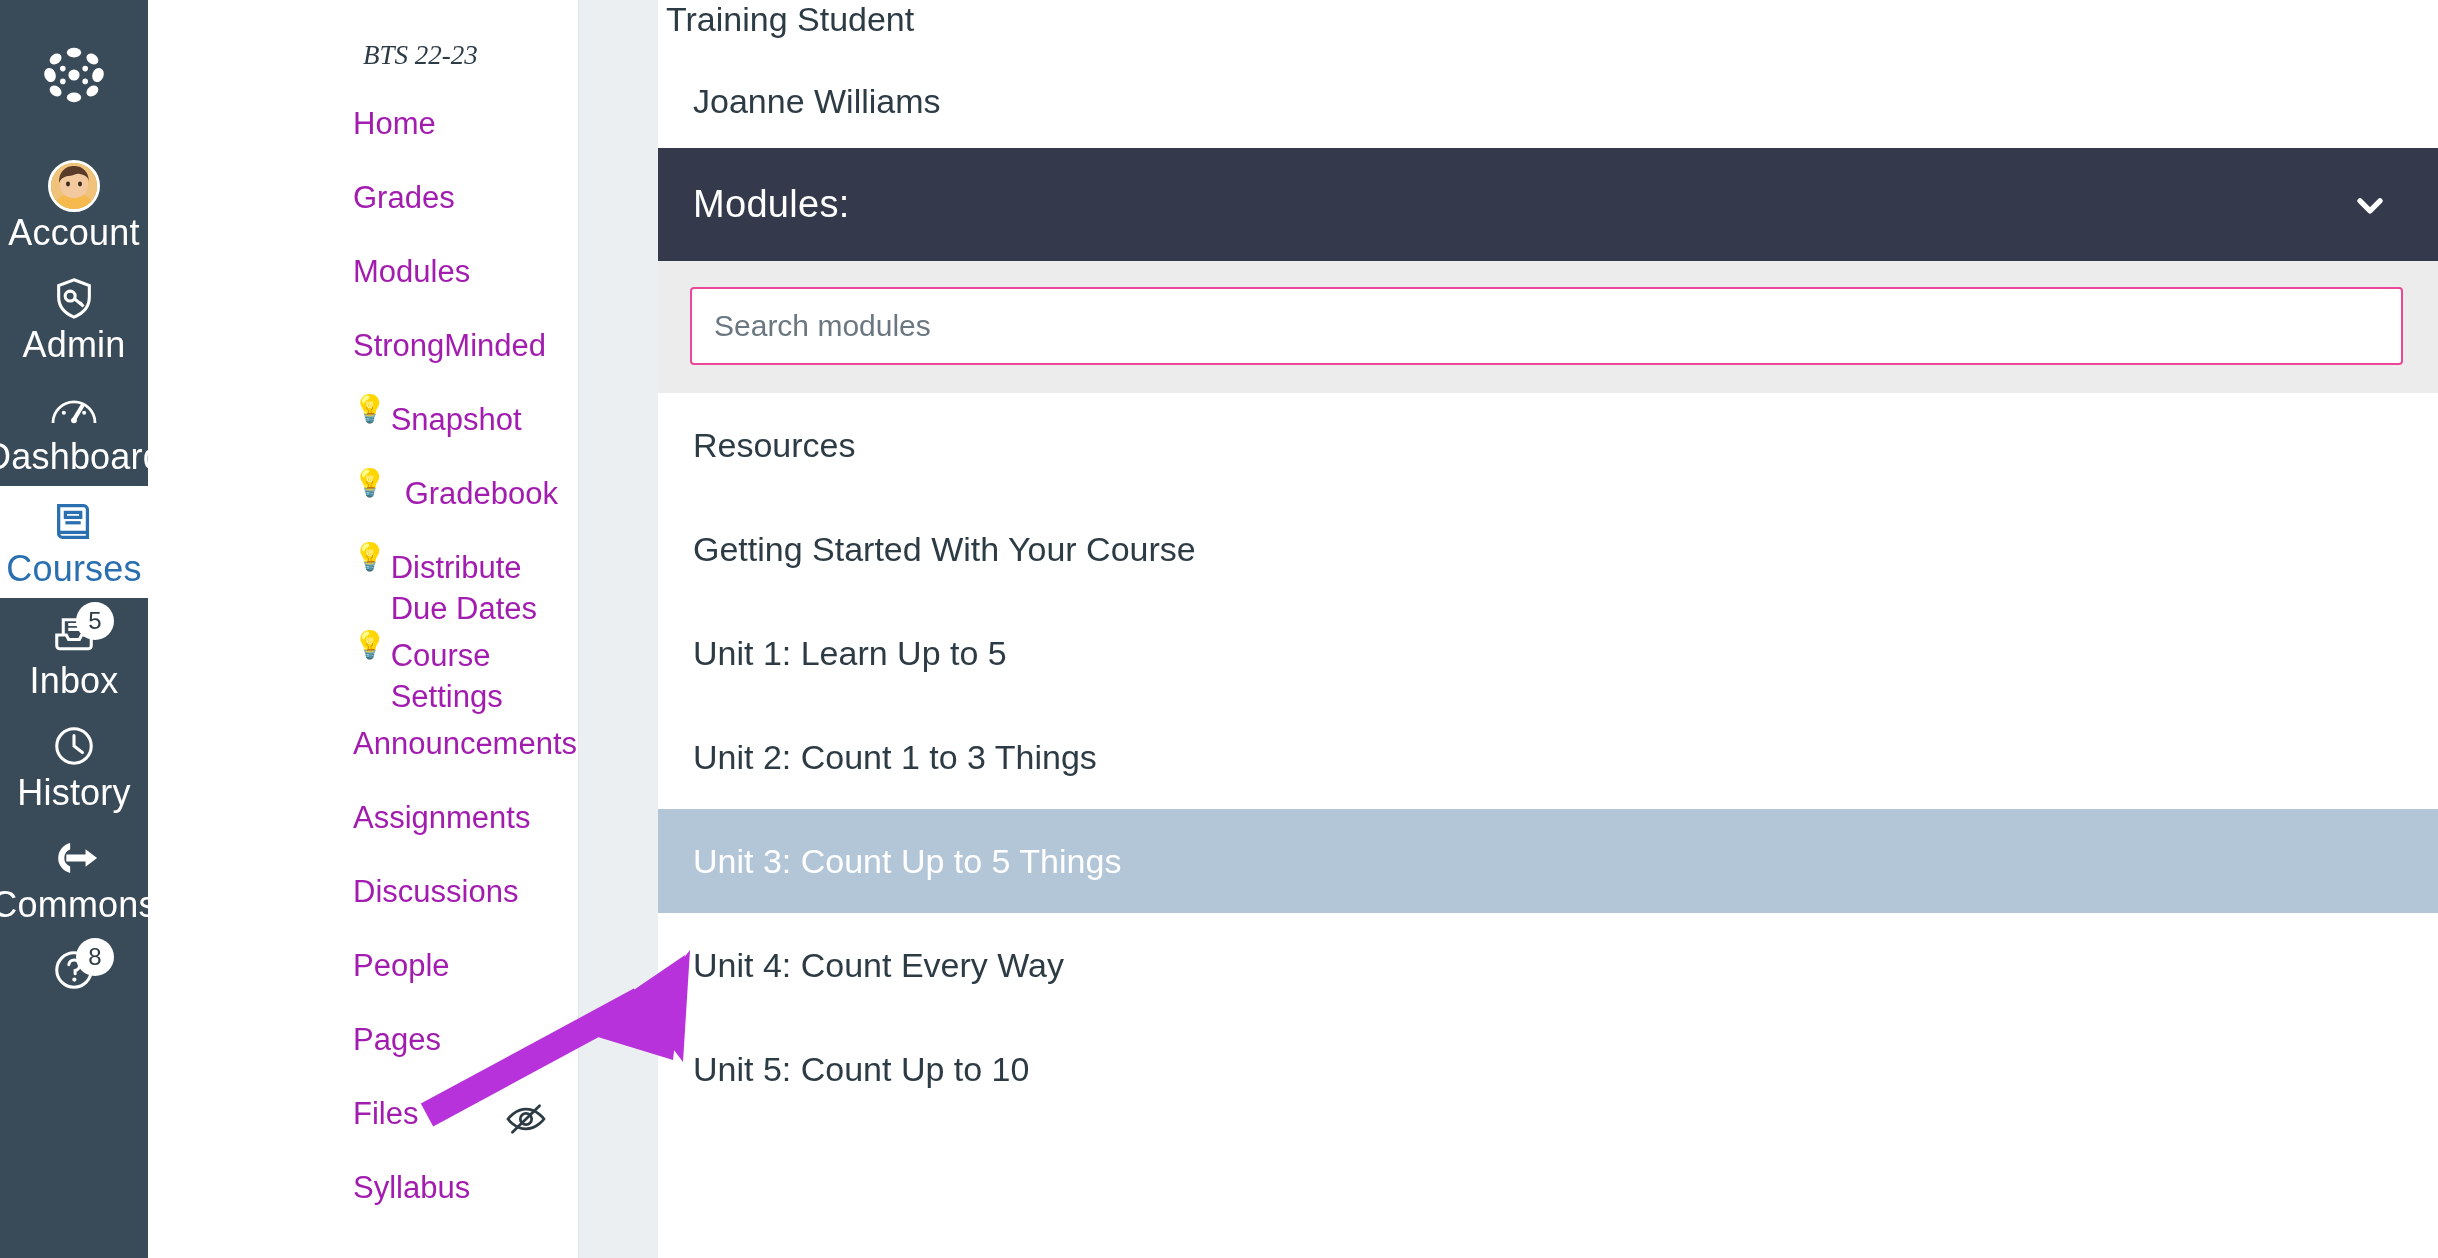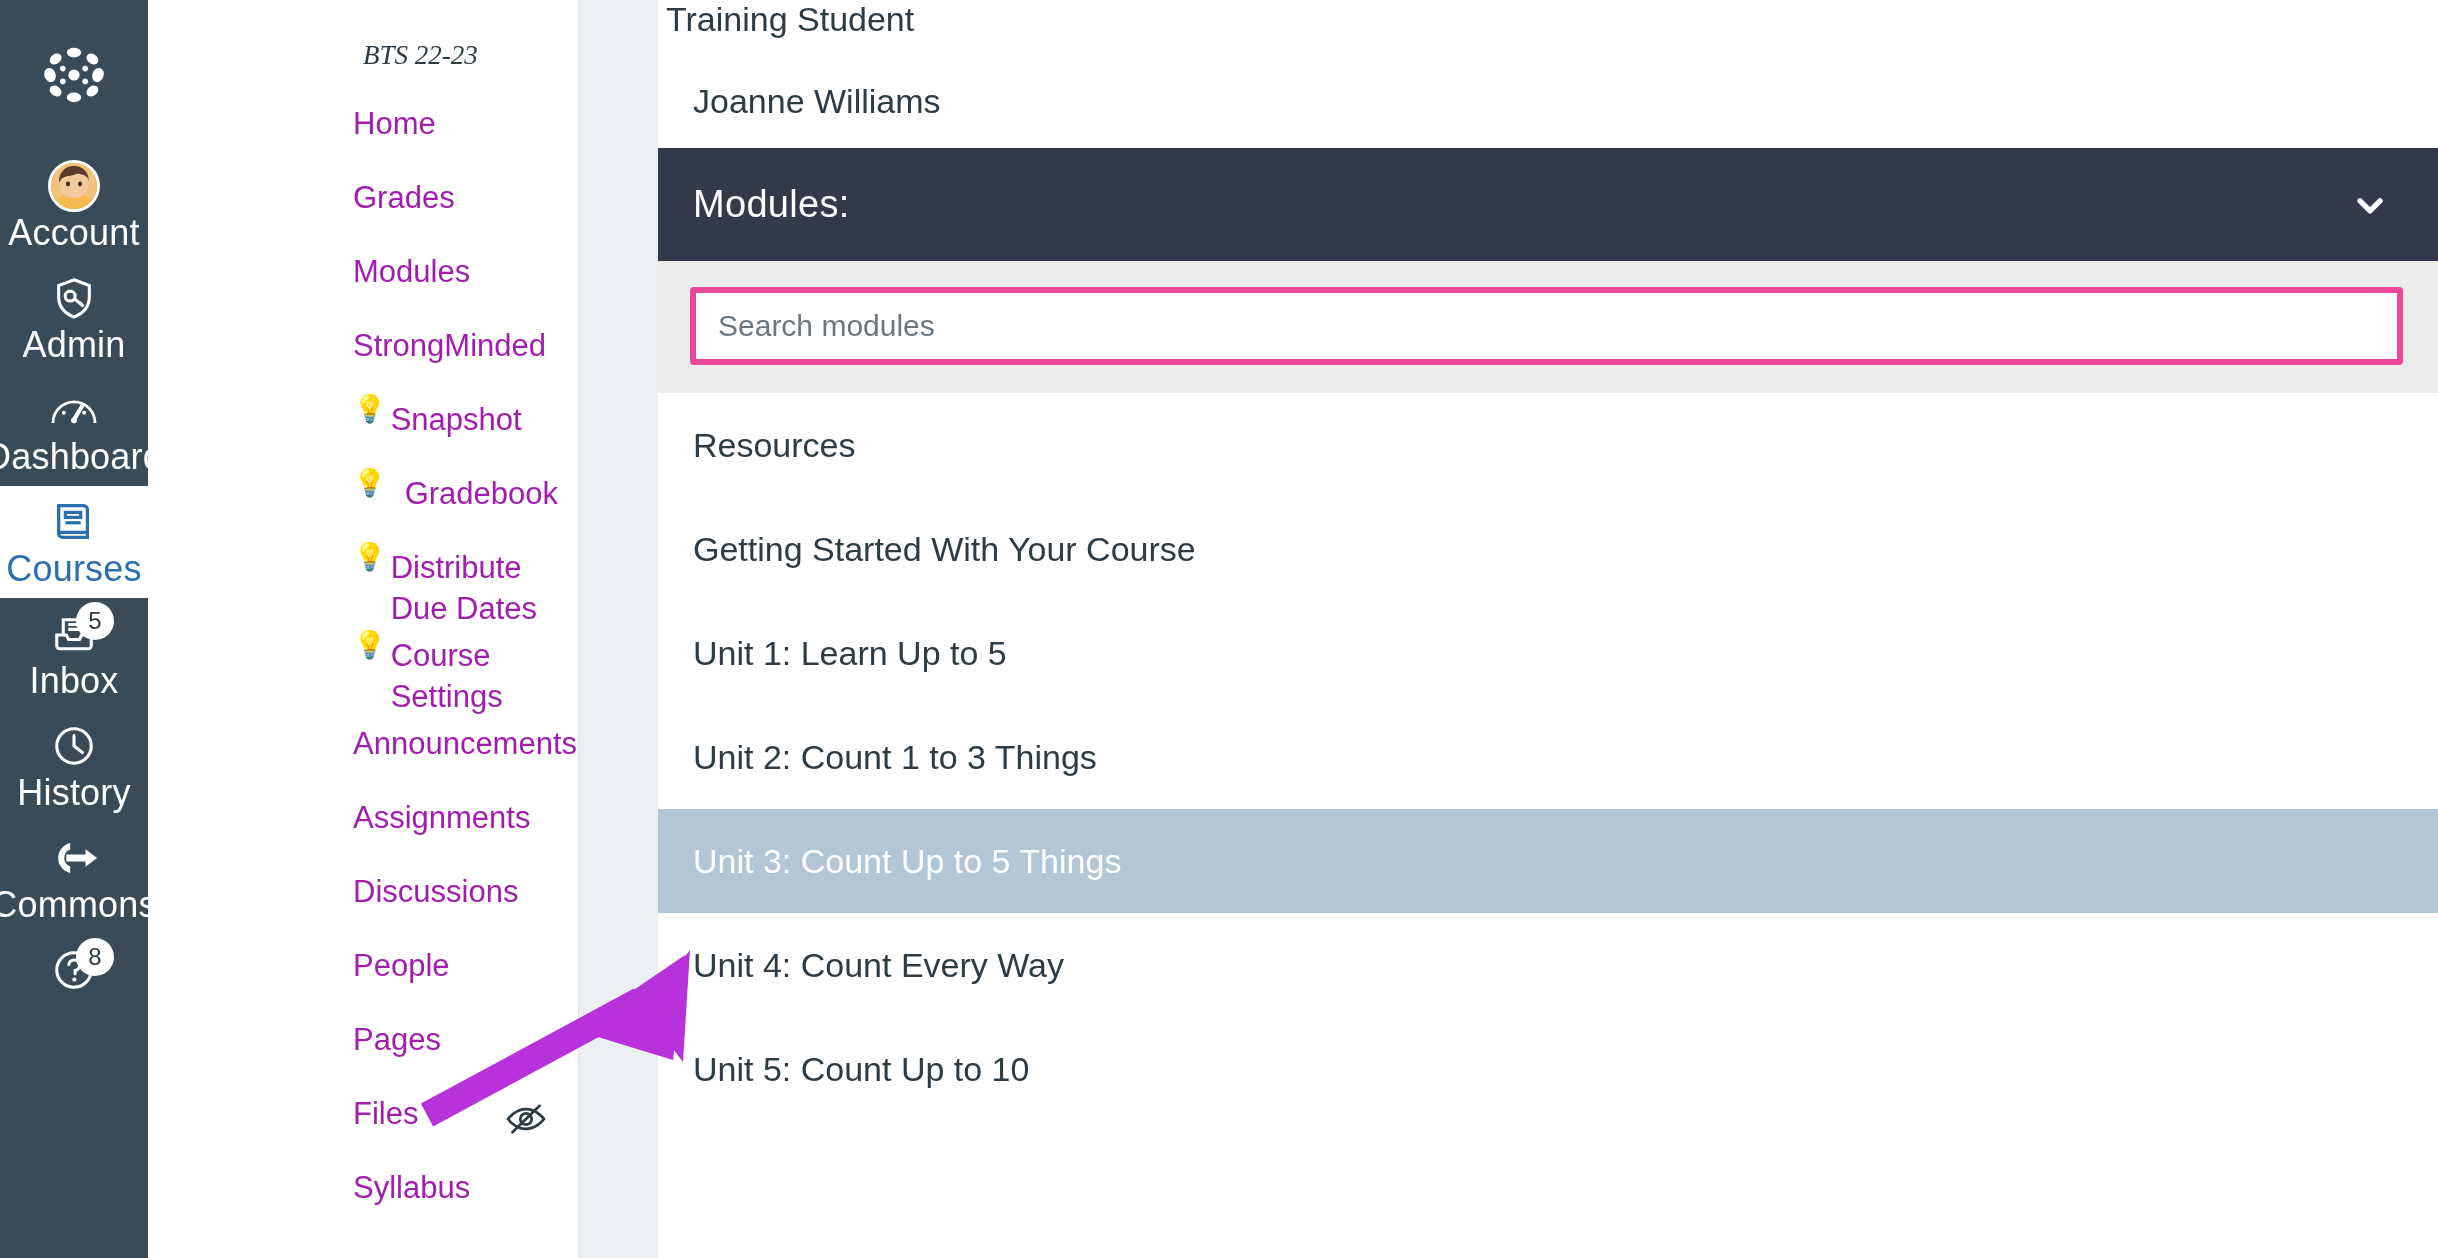--- a/index.html
+++ b/index.html
@@ -169,21 +169,21 @@
   }
   .chev { width: 40px; height: 40px; }
 
   .search-band {
     background: #ECECEC;
     padding: 26px 35px 28px 32px;
   }
   .search-input {
     width: 100%;
     height: 78px;
-    border: 6px solid #ec4899;
+    border: 2px solid #ec4899;
     border-radius: 4px;
     background: #ffffff;
     font-size: 30px;
     color: #2D3B45;
     padding: 0 22px;
     font-family: "Liberation Sans", sans-serif;
     outline: none;
   }
   .search-input::placeholder { color: #6B7780; }
 

